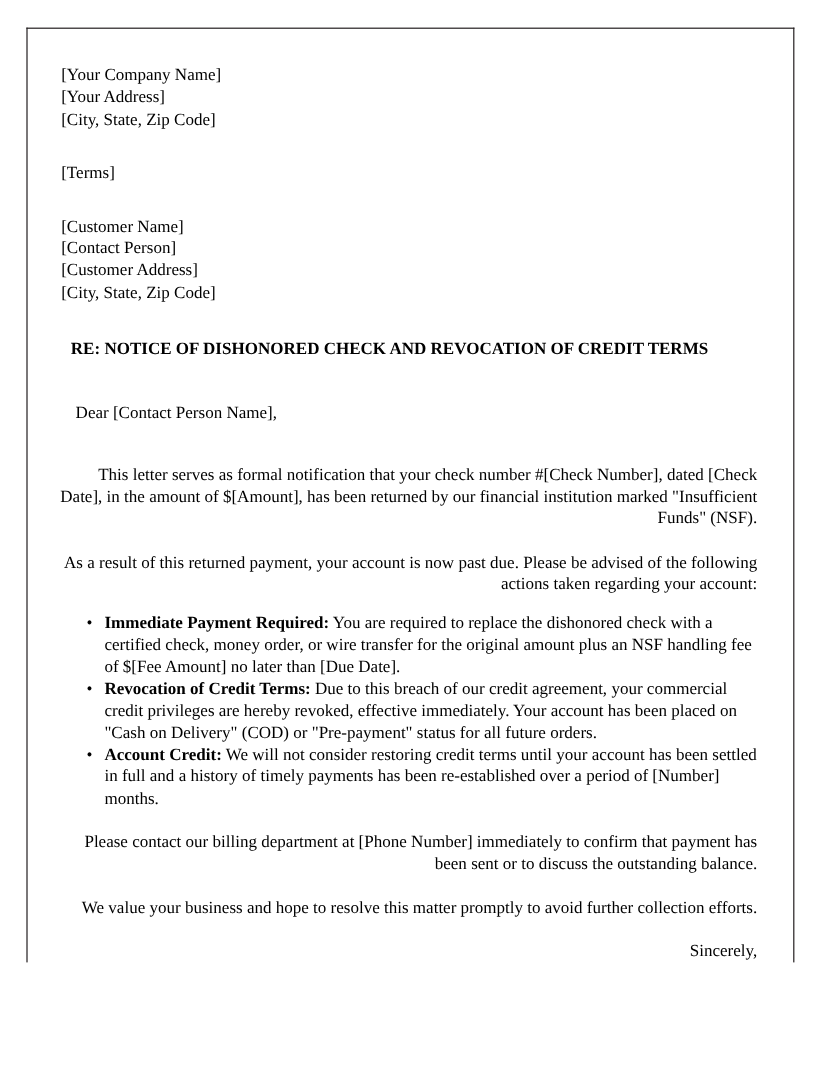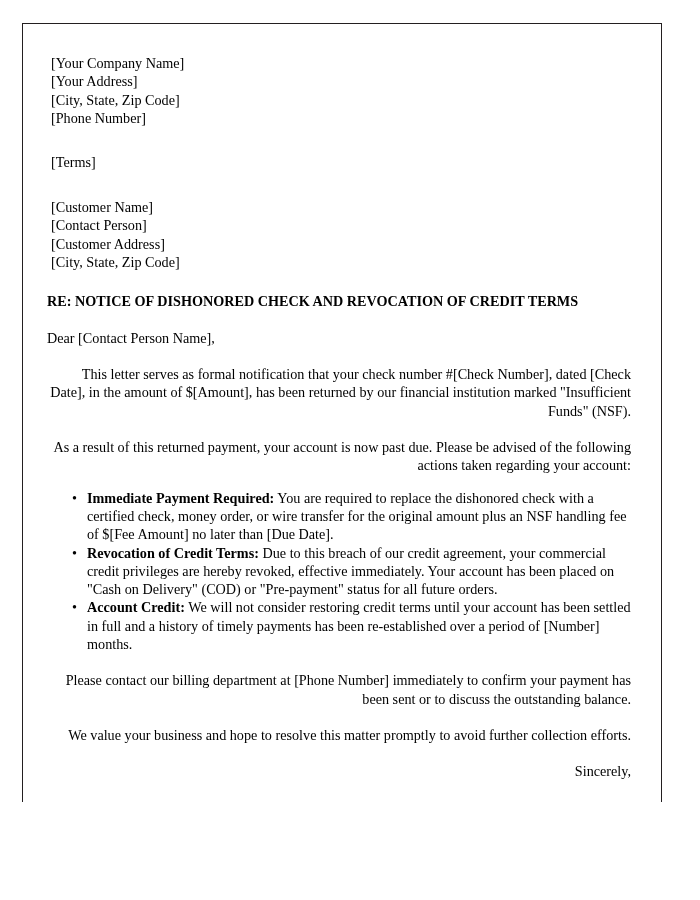--- a/index.html
+++ b/index.html
@@ -40,27 +40,27 @@
   }
   .addr-line {
     display: block;
     white-space: nowrap;
   }
   .gap-sm {
     height: 18.3px;
   }
   .subject {
     font-weight: bold;
-    margin: 0;
+    margin: 12px;
     padding-top: 17px;
     line-height: 18.6px;
     font-size: 14.2px;
   }
   .salutation {
-    margin: 0;
+    margin: 16px;
     padding-top: 18px;
   }
   .para {
     margin: 0;
     padding-top: 18px;
     text-align: right;
   }
   ul.actions {
     margin: 0;
     padding-top: 14px;
@@ -87,21 +87,20 @@
 </head>
 <body>
 
 <div id="page-frame">
   <div id="letter">
 
     <div class="addr-block">
       <span class="addr-line">[Your Company Name]</span>
       <span class="addr-line">[Your Address]</span>
       <span class="addr-line">[City, State, Zip Code]</span>
-      <span class="addr-line">[Phone Number]</span>
     </div>
 
     <div class="gap-sm"></div>
 
     <div class="addr-block">
       <span class="addr-line">[Terms]</span>
     </div>
 
     <div class="gap-sm"></div>
 
@@ -128,20 +127,20 @@
       <li>
         <span class="bullet">•</span>
         <span class="lead">Revocation of Credit Terms:</span><span> Due to this breach of our credit agreement, your commercial credit privileges are hereby revoked, effective immediately. Your account has been placed on "Cash on Delivery" (COD) or "Pre-payment" status for all future orders.</span>
       </li>
       <li>
         <span class="bullet">•</span>
         <span class="lead">Account Credit:</span><span> We will not consider restoring credit terms until your account has been settled in full and a history of timely payments has been re-established over a period of [Number] months.</span>
       </li>
     </ul>
 
-    <p class="para">Please contact our billing department at [Phone Number] immediately to confirm your payment has been sent or to discuss the outstanding balance.</p>
+    <p class="para">Please contact our billing department at [Phone Number] immediately to confirm that payment has been sent or to discuss the outstanding balance.</p>
 
     <p class="para">We value your business and hope to resolve this matter promptly to avoid further collection efforts.</p>
 
     <p class="para">Sincerely,</p>
 
   </div>
 </div>
 
 </body></html>

